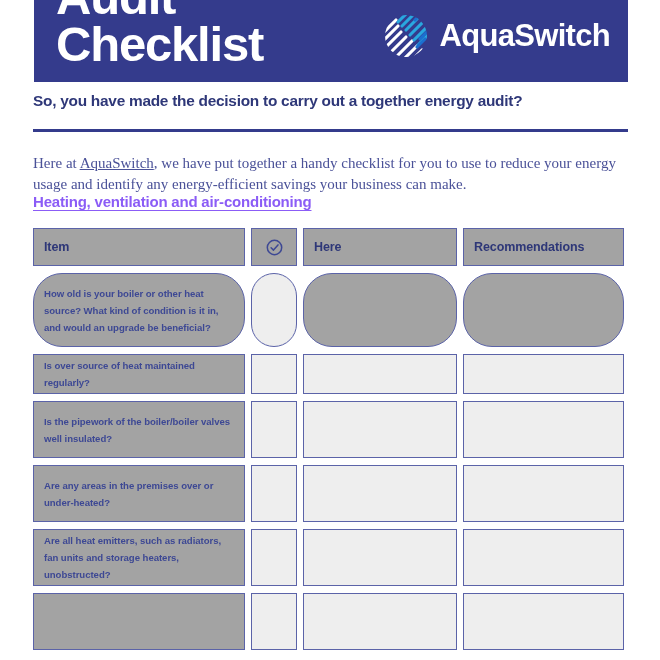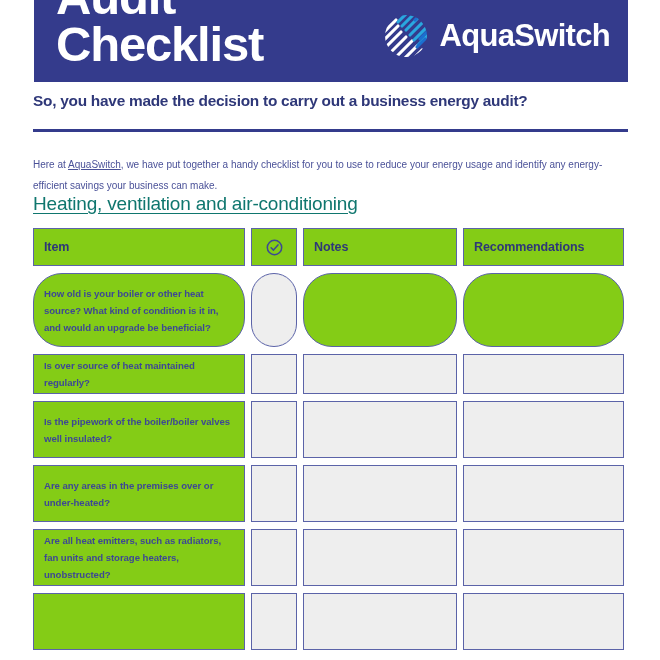--- a/index.html
+++ b/index.html
@@ -88,60 +88,60 @@
     top: 129px;
     width: 595px;
     height: 3px;
     background: #343b8c;
   }
 
   
   .intro {
     position: absolute;
     left: 33px;
-    top: 144px;
+    top: 138px;
     width: 590px;
     color: #4a5198;
-    font-family: Liberation Sans, sans-serif;
-    font-size: 10px;
+    font-family: Liberation Serif, serif;
+    font-size: 15px;
     line-height: 21px;
   }
   .intro a, .link {
     color: #4a5198;
     text-decoration: underline;
   }
 
   
   .section-heading {
     position: absolute;
     left: 33px;
     top: 193px;
-    color: #0f766e;
-    font-family: "Liberation Sans", sans-serif;
-    font-weight: normal;
-    font-size: 19px;
+    color: #8b5cf6;
+    font-family: "Liberation Sans", sans-serif;
+    font-weight: bold;
+    font-size: 15px;
     letter-spacing: -0.2px;
     text-decoration: underline;
     text-underline-offset: 3px;
   }
 
   
   .table {
     position: absolute;
     left: 33px;
     top: 228px;
     width: 595px;
   }
   .row {
     display: flex;
     gap: 6px;
     margin-bottom: 7px;
   }
   .cell {
-    background: #84cc16;
+    background: #a3a3a3;
     border: 1.4px solid #5b63a8;
     box-sizing: border-box;
     display: flex;
     align-items: center;
   }
   .cell.light { background: #eeeeee; }
   .col-item  { width: 212px; flex: 0 0 212px; padding: 8px 10px; }
   .col-check { width: 46px;  flex: 0 0 46px; justify-content: center; }
   .col-notes { width: 154px; flex: 0 0 154px; padding: 8px 10px; }
   .col-recs  { width: 161px; flex: 0 0 161px; padding: 8px 10px; }
@@ -205,42 +205,42 @@
             <line x1="31" y1="6" x2="40" y2="-3"></line>
             <line x1="36" y1="25" x2="46" y2="15"></line>
             <line x1="33" y1="33" x2="41" y2="25"></line>
           </g>
         </g>
       </svg>
       <div class="brand-name">AquaSwitch</div>
     </div>
   </div>
 
-  <div class="lead-question">So, you have made the decision to carry out a business energy audit?</div>
+  <div class="lead-question">So, you have made the decision to carry out a together energy audit?</div>
 
   <div class="rule"></div>
 
   <p class="intro"><span>Here at </span><a class="link" href="#">AquaSwitch</a><span>, we have put together a handy checklist for you to use to reduce your energy usage and identify any energy-efficient savings your business can make.</span></p>
 
   <div class="section-heading">Heating, ventilation and air-conditioning</div>
 
   <div class="table">
 
     <div class="row header-row">
       <div class="cell col-item">
         <span class="header-label">Item</span>
       </div>
       <div class="cell col-check">
         <svg class="check-icon" width="17" height="17" viewBox="0 0 17 17">
           <circle cx="8.5" cy="8.5" r="7.2" fill="none" stroke="#3d4894" stroke-width="1.5"></circle>
           <path d="M5.1 8.7 L7.5 11.1 L12.0 5.9" fill="none" stroke="#3d4894" stroke-width="1.5" stroke-linecap="round" stroke-linejoin="round"></path>
         </svg>
       </div>
       <div class="cell col-notes">
-        <span class="header-label">Notes</span>
+        <span class="header-label">Here</span>
       </div>
       <div class="cell col-recs">
         <span class="header-label">Recommendations</span>
       </div>
     </div>
 
     <div class="row row-h3">
       <div class="cell col-item">
         <span class="item-text">How old is your boiler or other heat source? What kind of condition is it in, and would an upgrade be beneficial?</span>
       </div>

